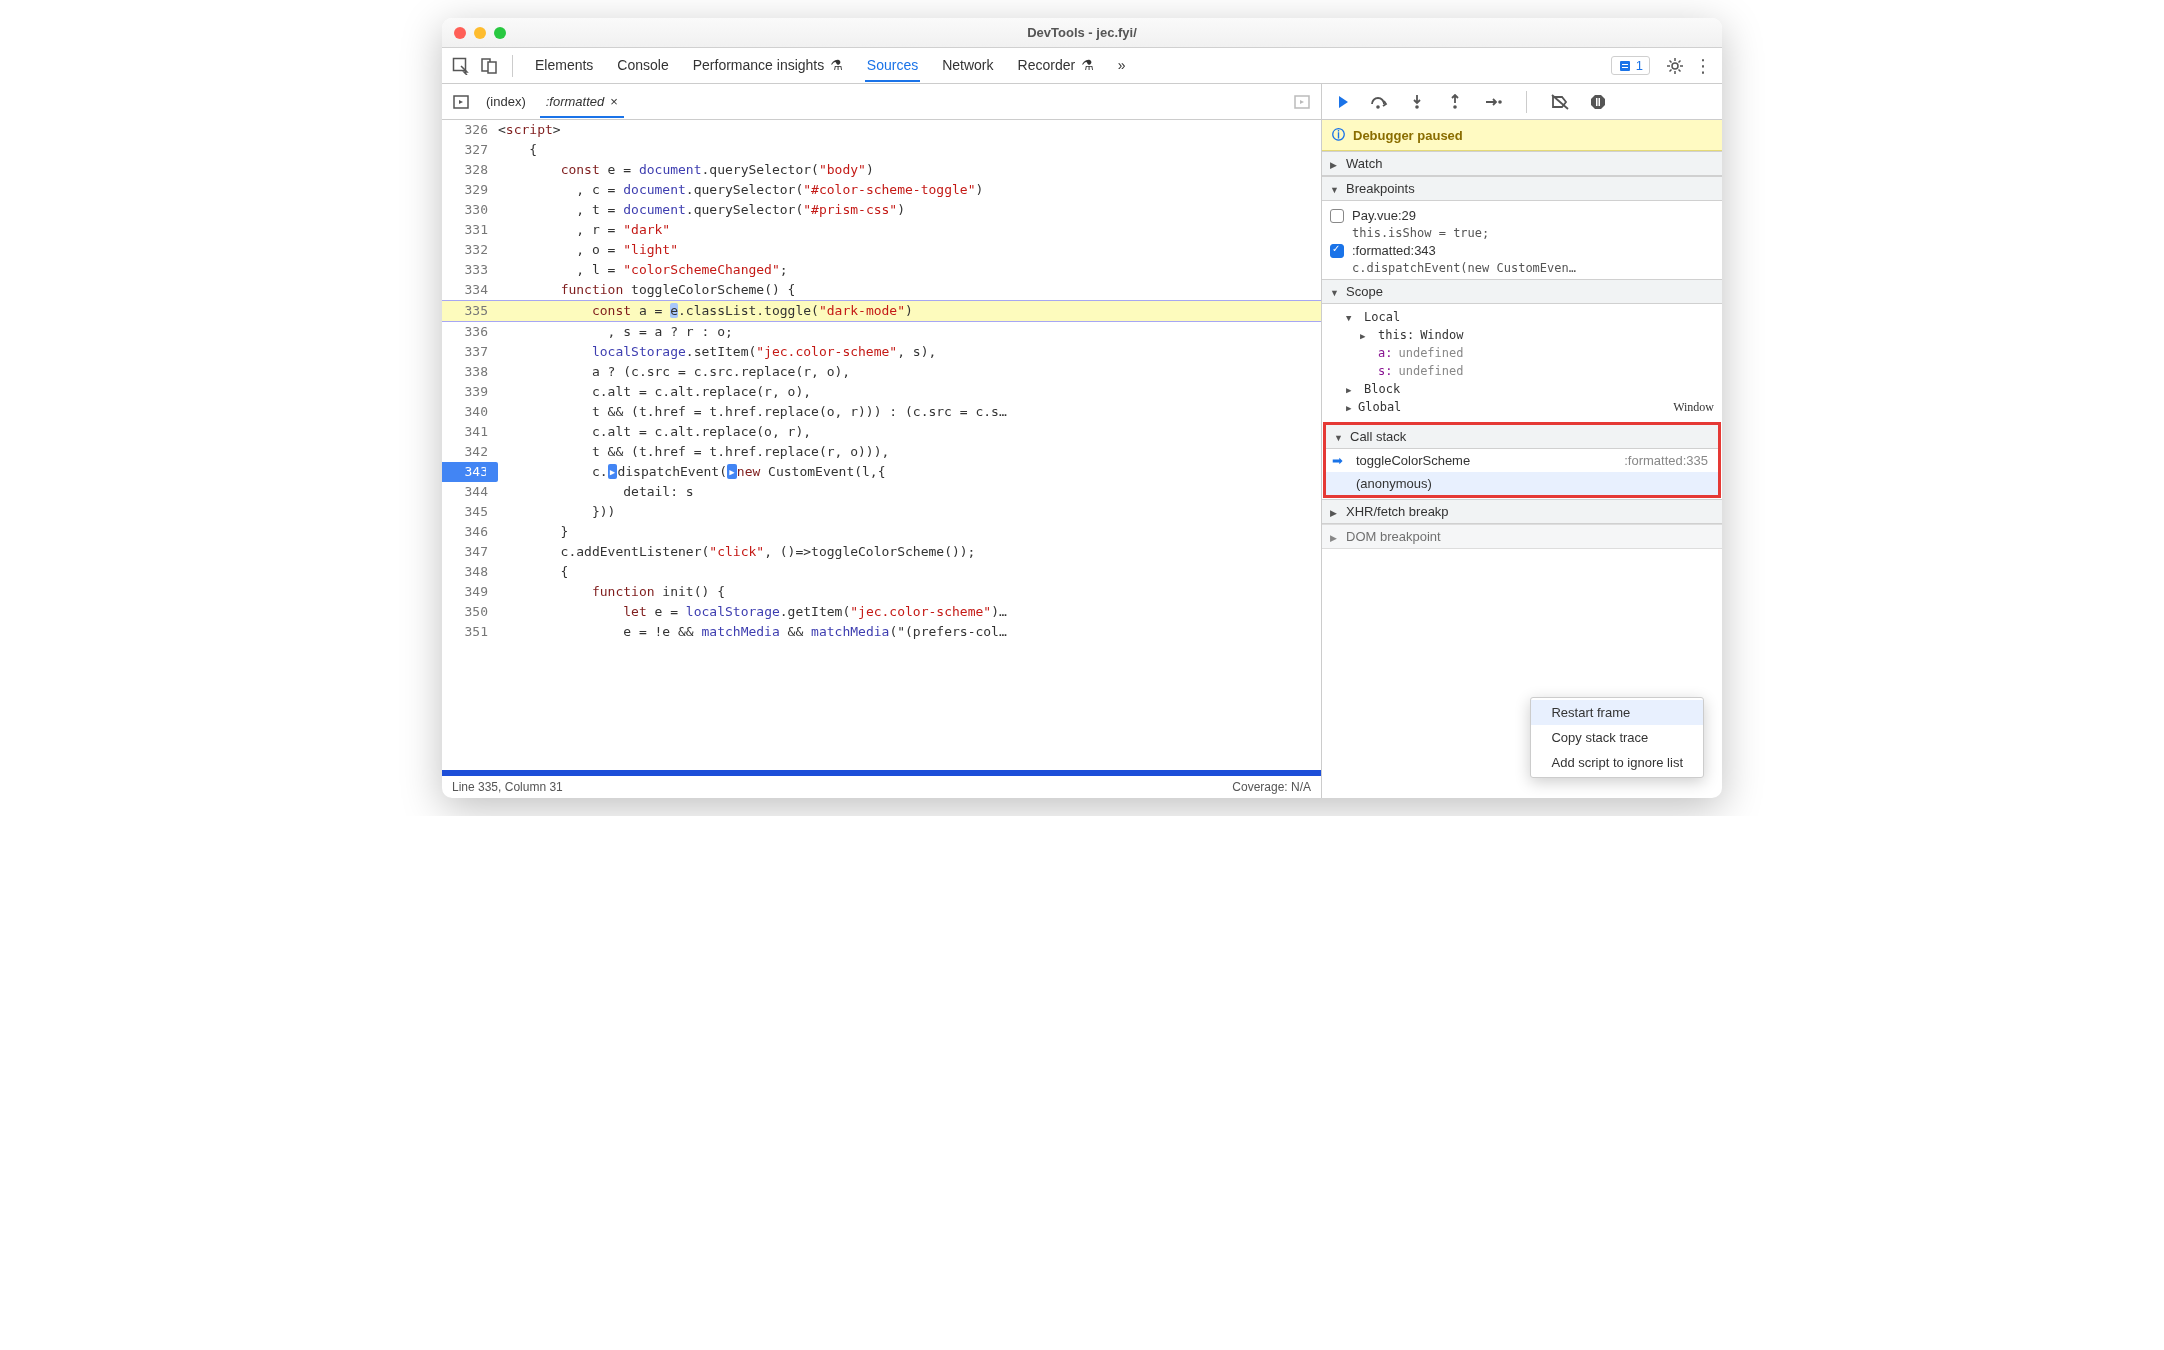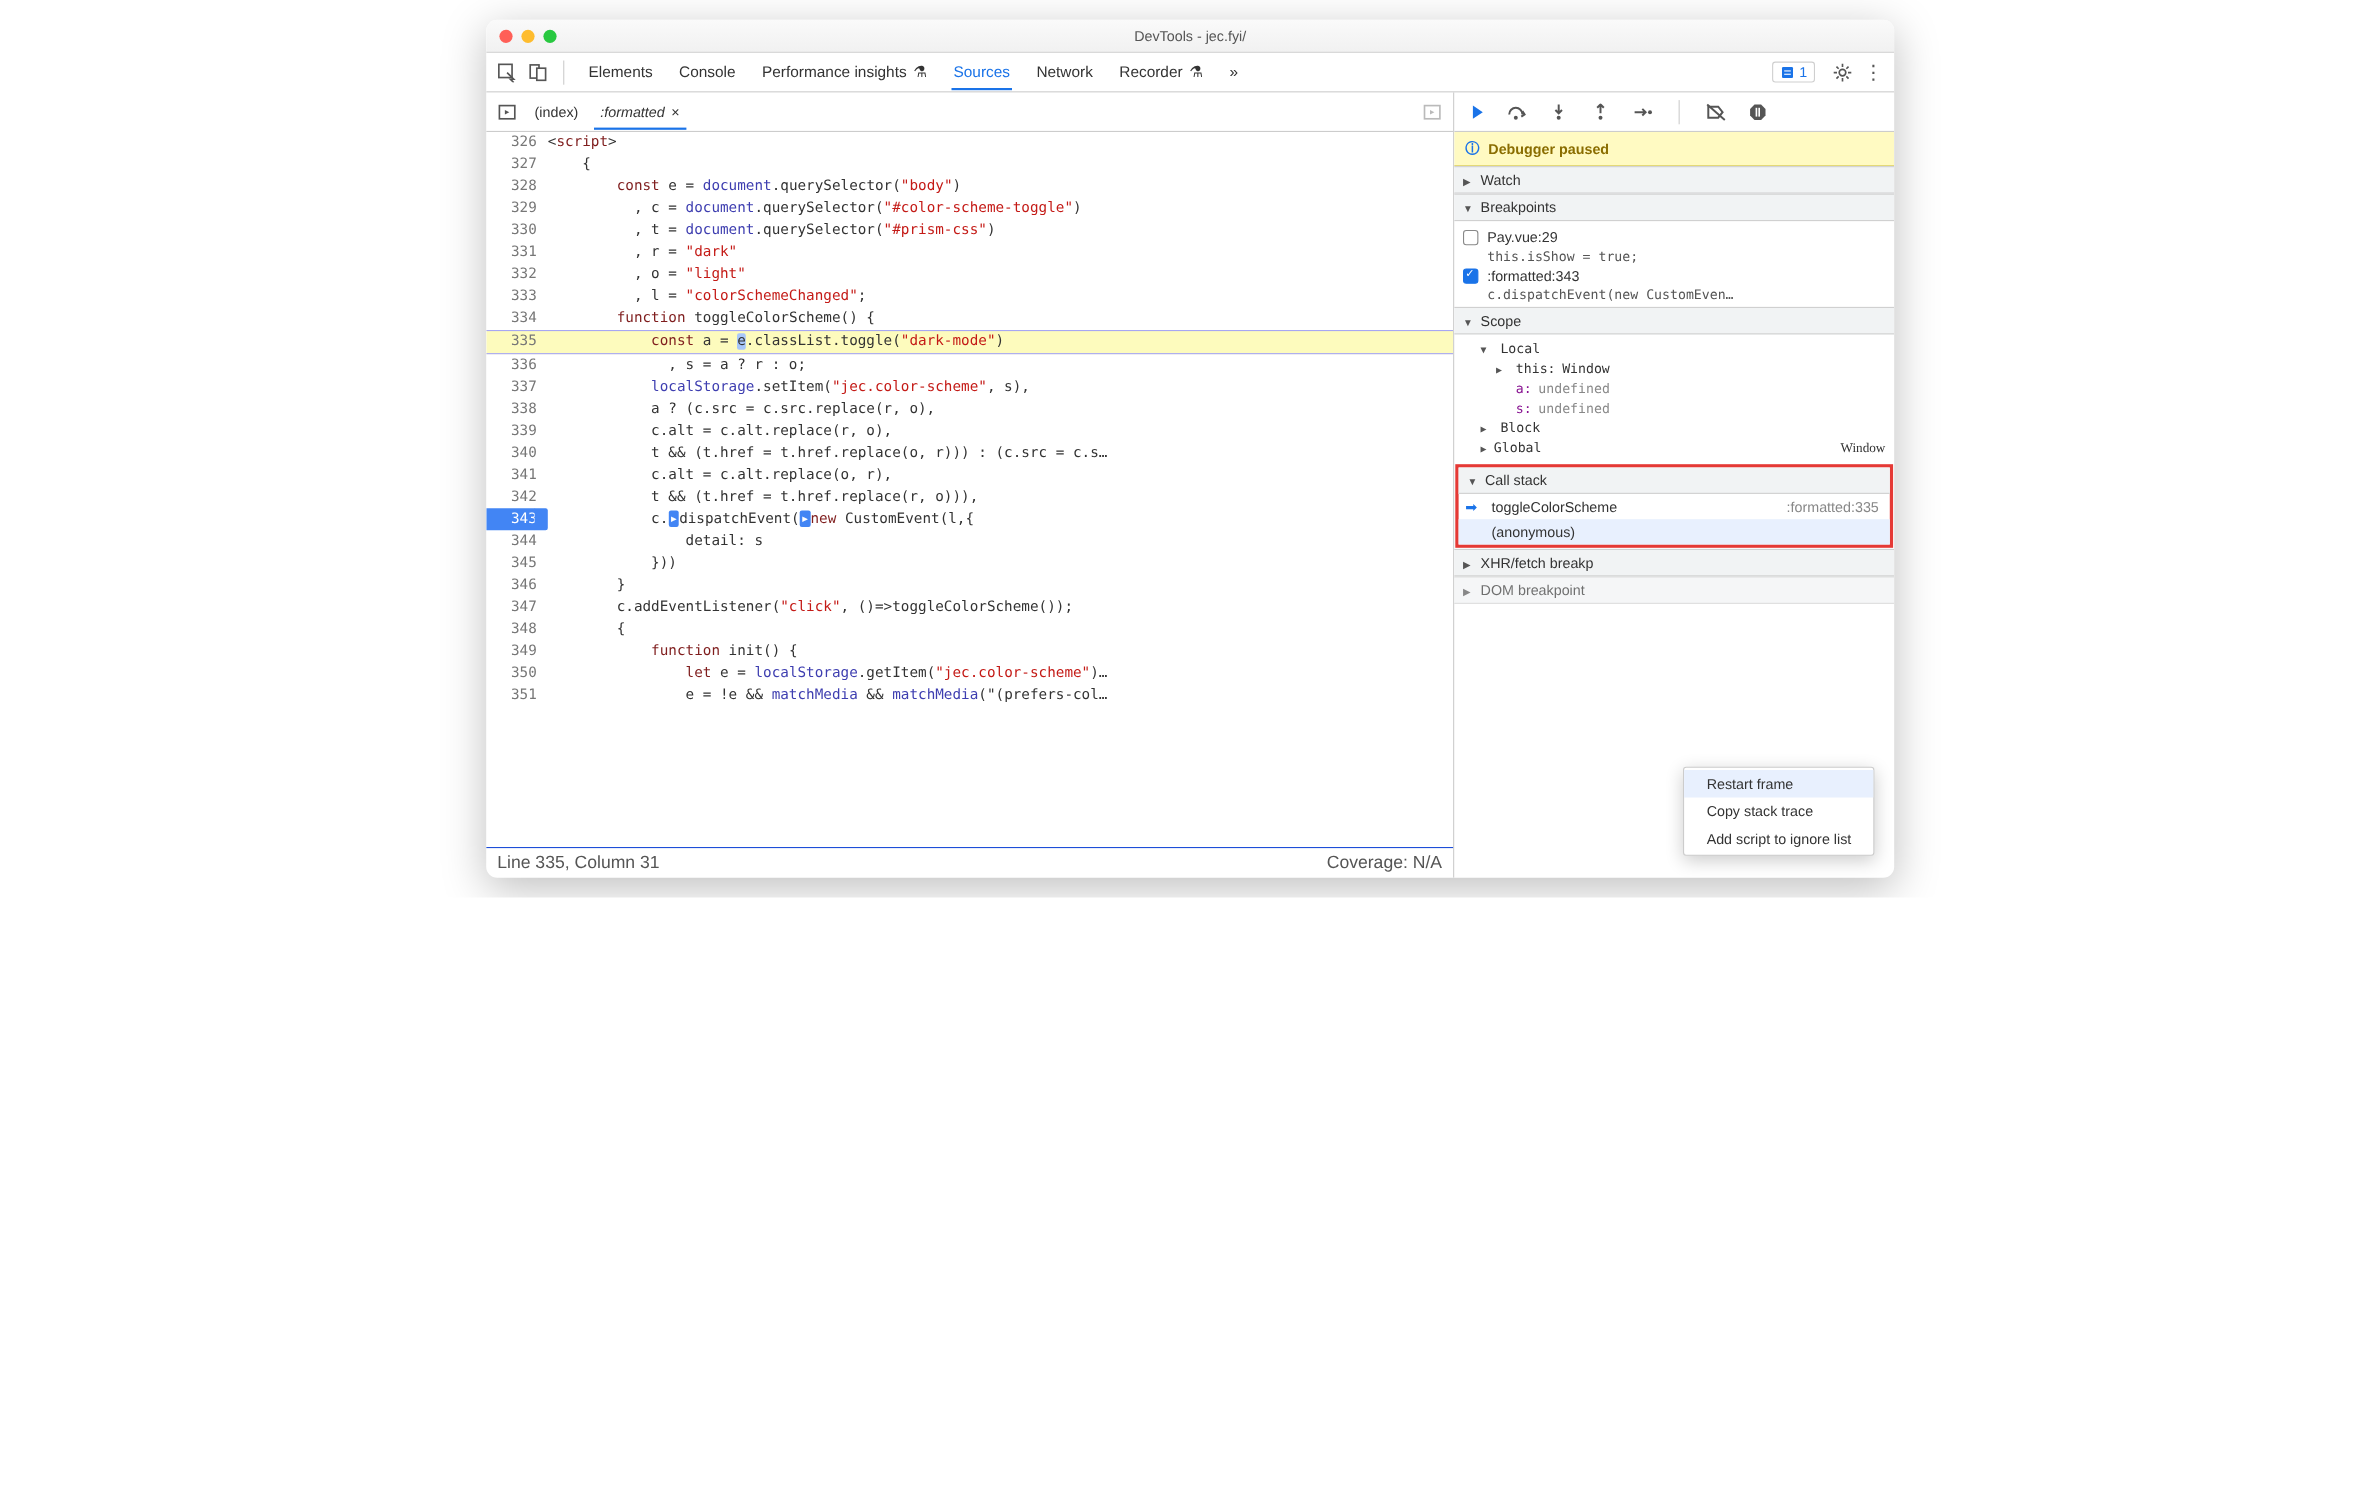--- a/index.html
+++ b/index.html
@@ -2,21 +2,21 @@
 <html><head>
 <meta charset="utf-8">
 <style>
 * { box-sizing: border-box; margin: 0; padding: 0; }
 body { font-family: -apple-system, "Segoe UI", Arial, sans-serif; font-size: 13px; background: #fff; color: #333; }
 .window { width: 1280px; height: 780px; margin: 18px auto; border-radius: 10px; box-shadow: 0 10px 40px rgba(0,0,0,0.25); overflow: hidden; display: flex; flex-direction: column; background: #fff; }
 .titlebar { height: 30px; background: linear-gradient(#fafafa,#f1f1f1); display: flex; align-items: center; padding: 0 12px; border-bottom: 1px solid #d0d0d0; position: relative; }
 .dots { display: flex; gap: 8px; }
 .dot { width: 12px; height: 12px; border-radius: 50%; }
 .dot.red { background: #ff5f57; } .dot.yellow { background: #febc2e; } .dot.green { background: #28c840; }
-.title { position: absolute; left: 0; right: 0; text-align: center; font-size: 13px; color: #555; font-weight: 400; }
+.title { position: absolute; left: 0; right: 0; text-align: center; font-size: 13px; color: #555; font-weight: 700; }
 .toolbar { height: 36px; border-bottom: 1px solid #ccc; display: flex; align-items: center; padding: 0 8px; gap: 6px; }
 .icon-btn { width: 22px; height: 22px; display: flex; align-items: center; justify-content: center; color: #555; }
 .sep { width: 1px; height: 22px; background: #ccc; margin: 0 6px; }
 .tabs { display: flex; gap: 20px; margin-left: 8px; font-size: 14px; }
 .tab { color: #333; padding: 8px 2px 7px; border-bottom: 2px solid transparent; cursor: pointer; display: flex; align-items: center; gap: 6px; }
 .tab.active { border-bottom-color: #1a73e8; color: #1a73e8; }
 .spacer { flex: 1; }
 .issue-badge { display: flex; align-items: center; border: 1px solid #cfcfcf; border-radius: 3px; padding: 1px 6px; gap: 4px; color: #1a73e8; }
 .main { flex: 1; display: flex; min-height: 0; justify-content: flex-end; }
 .left { flex: 1; display: flex; flex-direction: column; border-right: 1px solid #ccc; min-width: 0; }
@@ -25,21 +25,21 @@
 .file-tab.active { border-bottom-color: #1a73e8; font-style: italic; }
 .code { flex: 1; overflow: hidden; font-family: "SF Mono", Menlo, Consolas, monospace; font-size: 13px; line-height: 20px; }
 .line { display: flex; }
 .ln { width: 56px; text-align: right; padding-right: 10px; color: #777; user-select: none; flex-shrink: 0; position: relative; }
 .code-text { white-space: pre; }
 .hl-yellow { background: #fdfbbd; border-top: 1px solid #a7a7f3; border-bottom: 1px solid #a7a7f3; }
 .hl-sel { background: #a8c7fa; border-radius: 2px; }
 .bp-ln { background: #4285f4; color: white; border-radius: 0 2px 2px 0; }
 .bp-ln::after { content: ""; position: absolute; right: -8px; top: 0; border: 10px solid transparent; border-left-color: #4285f4; }
 .kw { color: #7f1d1d; } .str { color: #c41a16; } .obj { color: #3e3eb0; }
-.statusbar { height: 28px; border-top: 1px solid #1d4ed8; display: flex; align-items: center; padding: 0 10px; font-size: 16px; color: #555; justify-content: space-between; }
+.statusbar { height: 28px; border-top: 6px solid #1d4ed8; display: flex; align-items: center; padding: 0 10px; font-size: 12px; color: #555; justify-content: space-between; }
 .right { width: 400px; display: flex; flex-direction: column; position: relative; overflow: hidden; }
 .dbg-toolbar { height: 36px; border-bottom: 1px solid #ccc; display: flex; align-items: center; padding: 0 8px; gap: 16px; }
 .paused { background: #fffac2; padding: 6px 10px; font-size: 13px; font-weight: 600; display: flex; align-items: center; gap: 8px; color: #8a6d00; border-bottom: 1px solid #e4d977; }
 .section-hdr { background: #f1f3f4; border-top: 1px solid #d0d0d0; border-bottom: 1px solid #d0d0d0; padding: 4px 8px; font-size: 13px; display: flex; align-items: center; gap: 4px; cursor: pointer; }
 .section-body { padding: 4px 0; font-size: 13px; }
 .bp-item { padding: 3px 10px 3px 30px; position: relative; }
 .bp-check { position: absolute; left: 8px; top: 4px; width: 14px; height: 14px; border: 1.5px solid #888; border-radius: 3px; }
 .bp-check.checked { background: #1a73e8; border-color: #1a73e8; }
 .bp-check.checked::after { content: "✓"; color: white; font-size: 10px; position: absolute; top: -2px; left: 1px; }
 .bp-snippet { color: #555; font-family: Menlo, monospace; font-size: 12px; padding-left: 30px; white-space: nowrap; overflow: hidden; text-overflow: ellipsis; }

